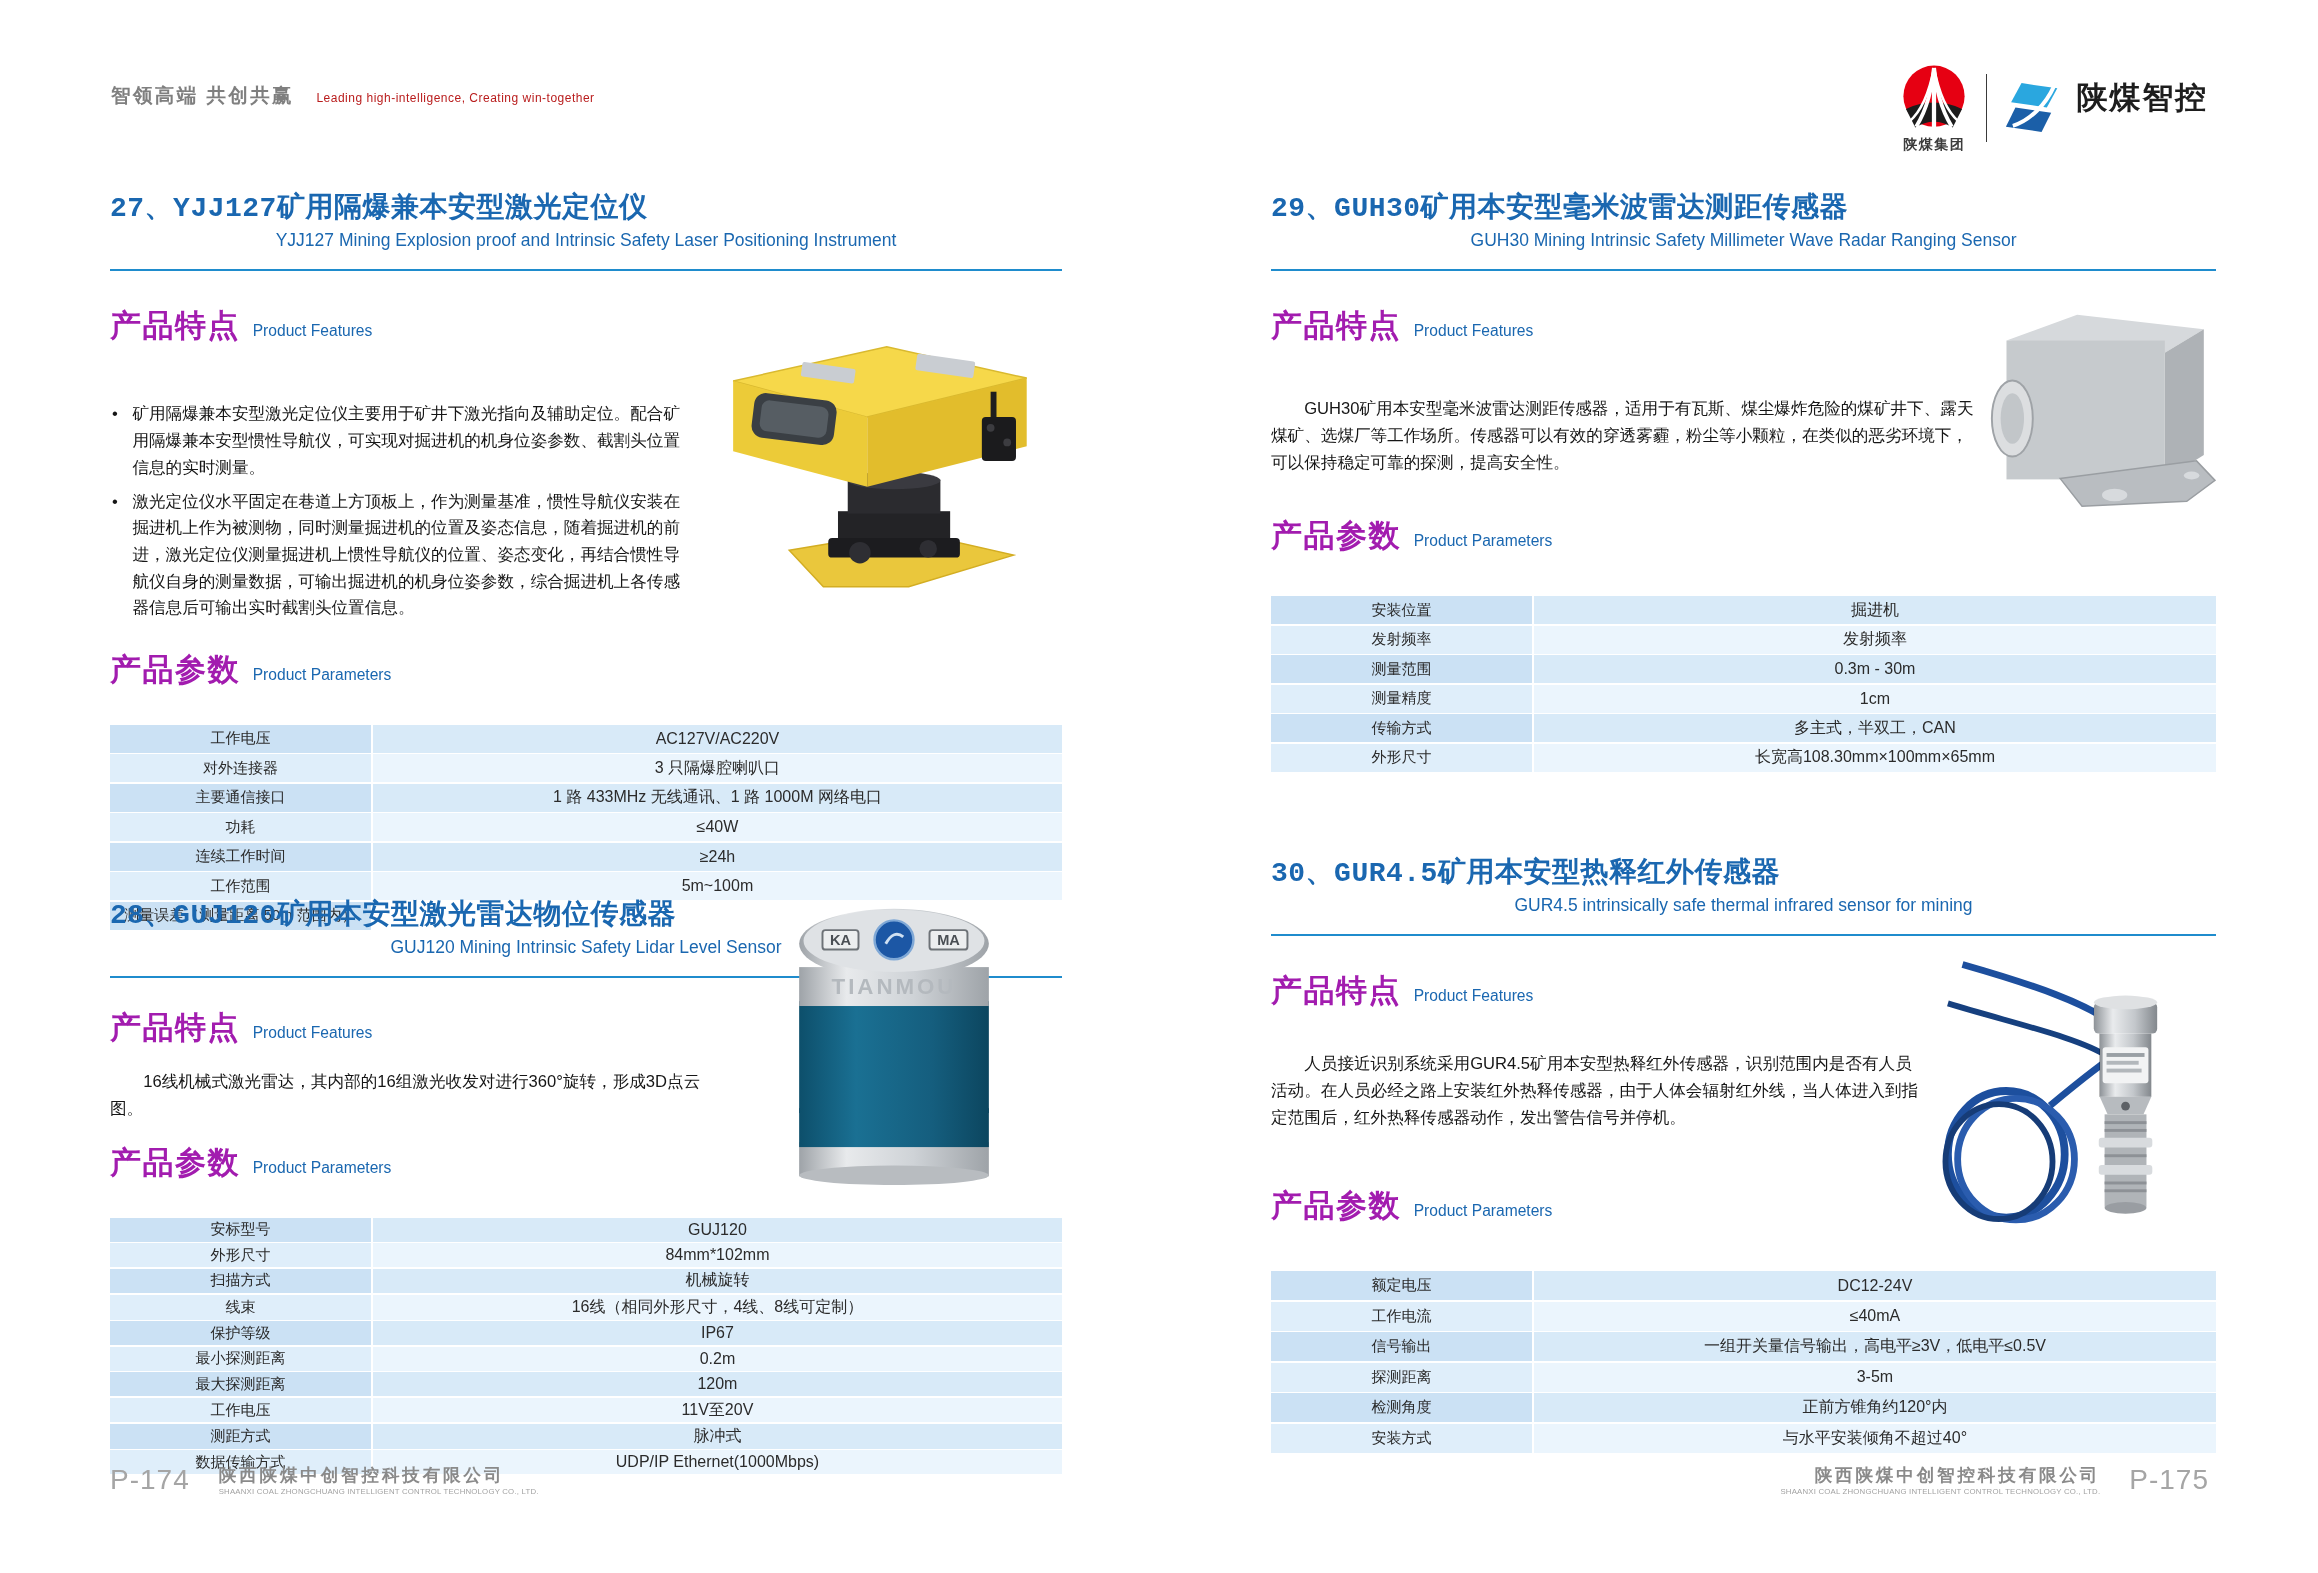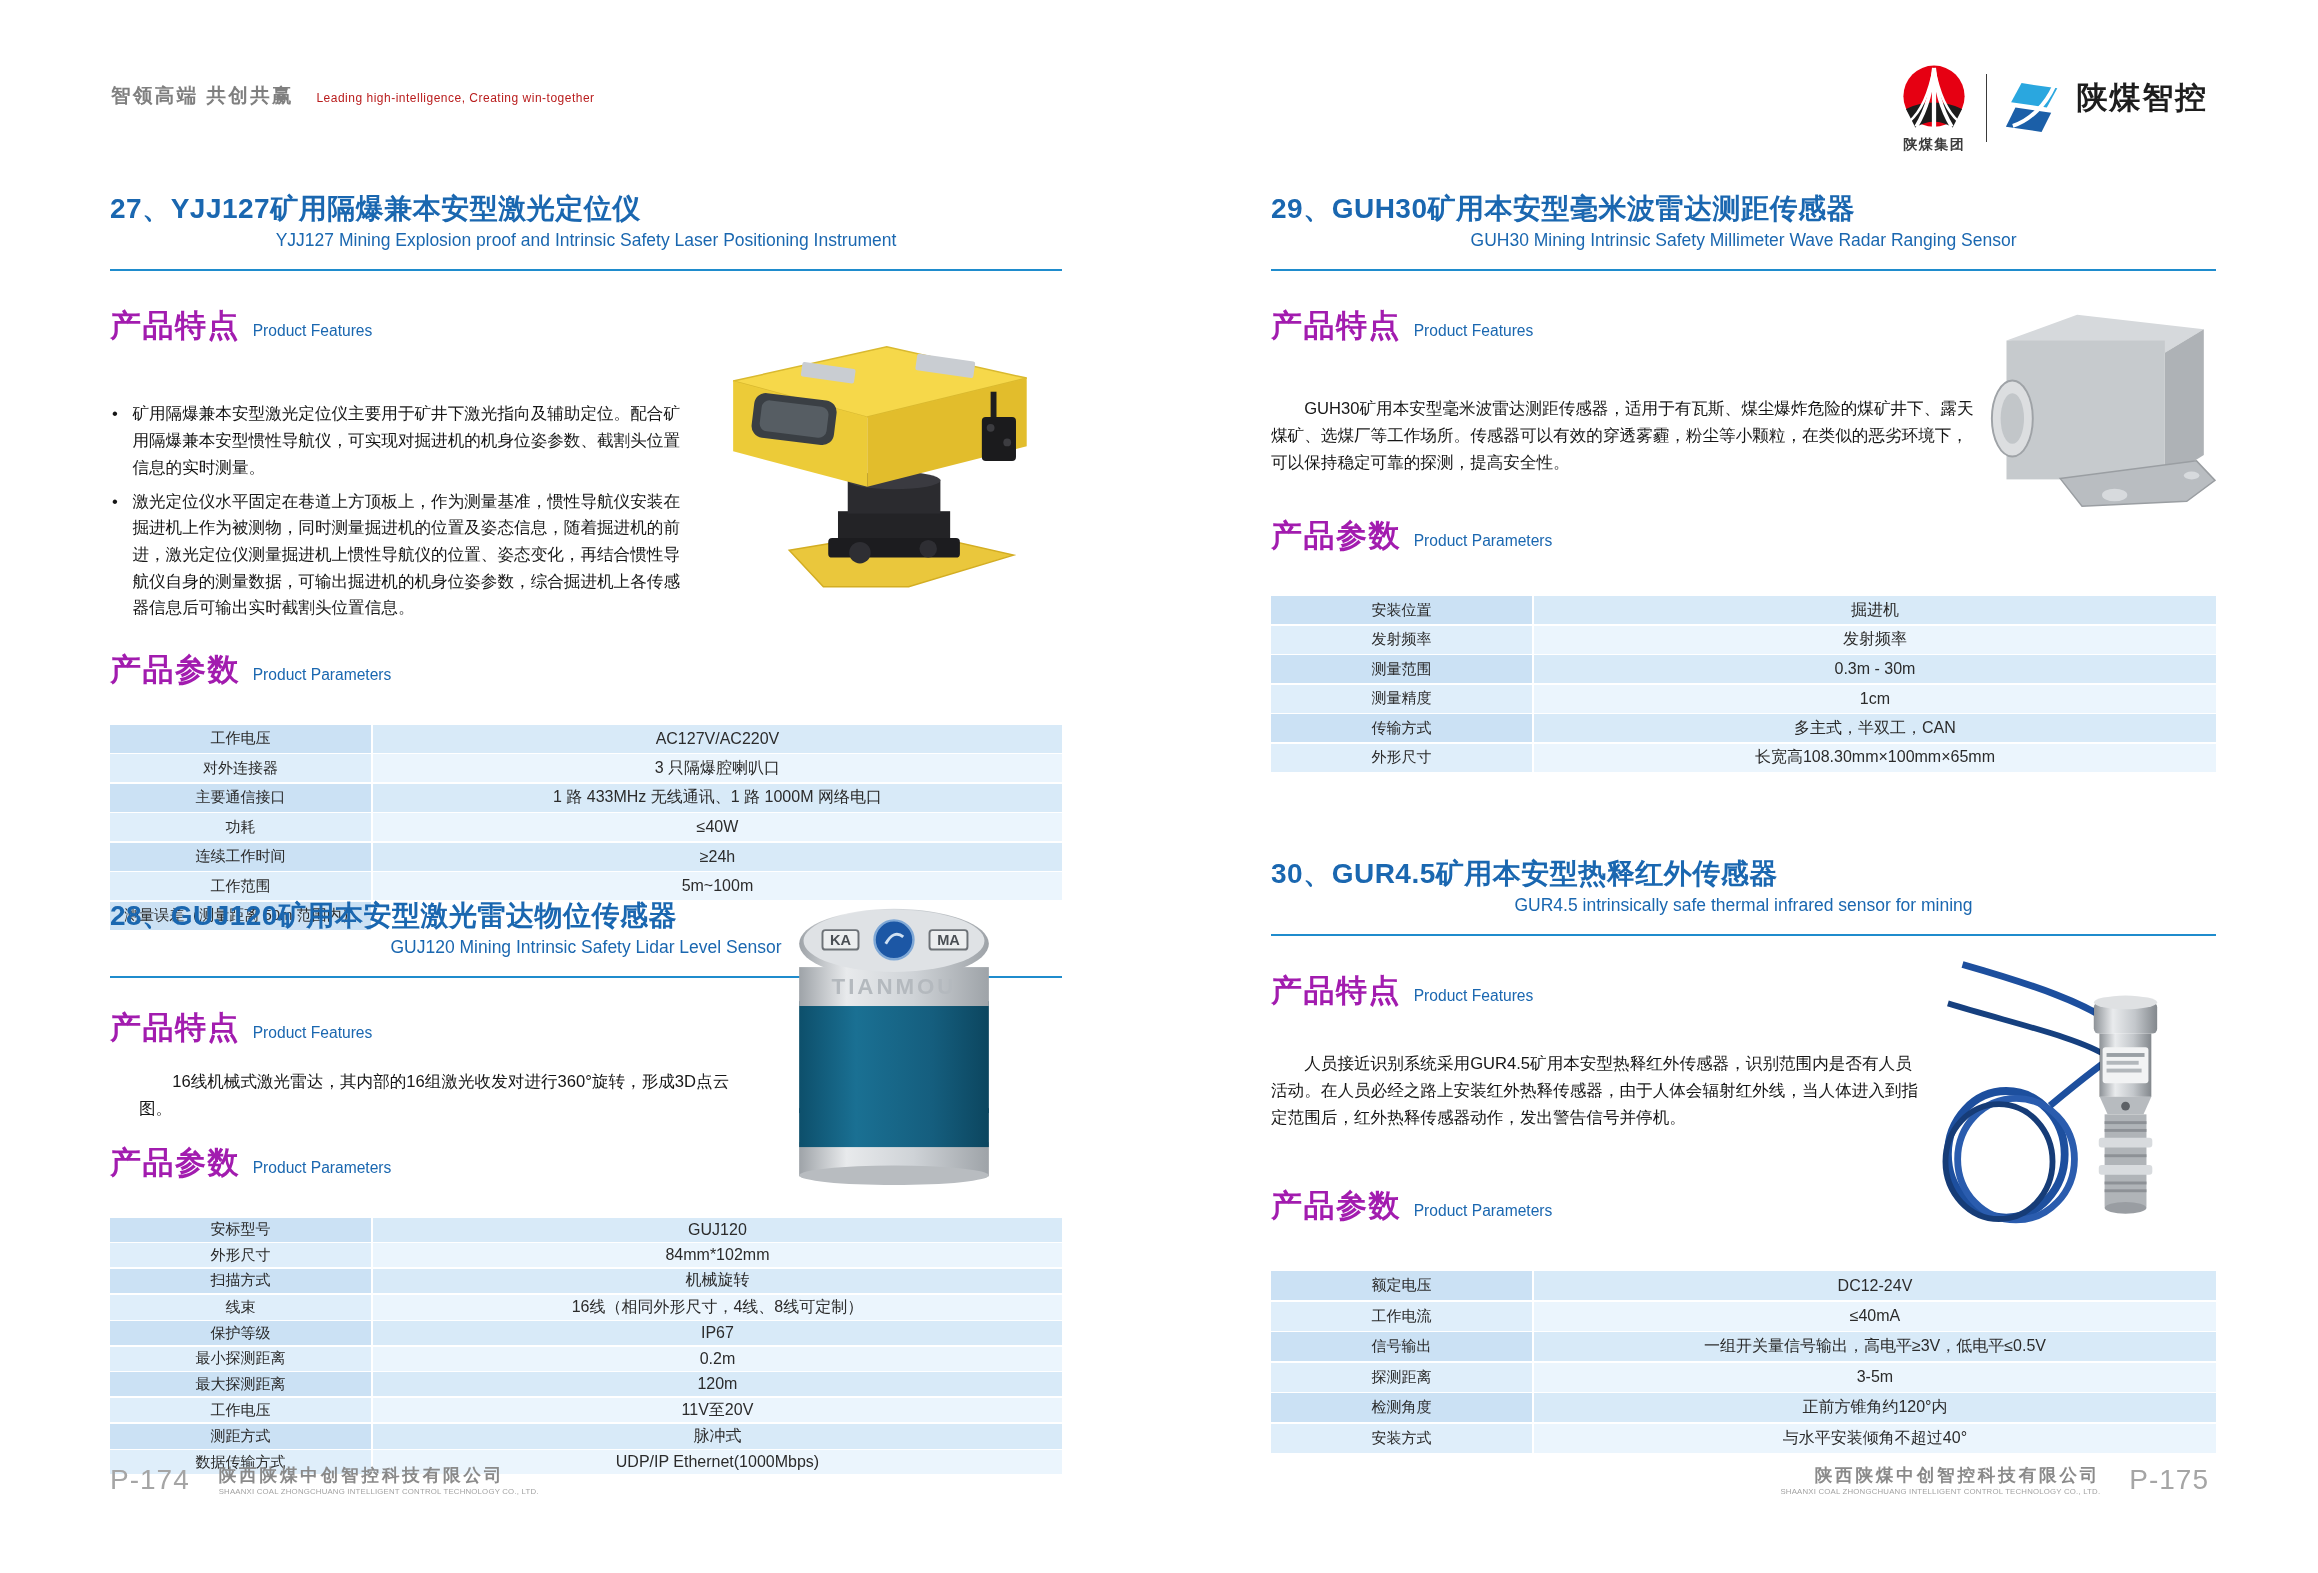--- a/index.html
+++ b/index.html
@@ -16,31 +16,31 @@
   .logo-group-name{font-size:14px;font-weight:700;color:#3c3c3c;letter-spacing:1.5px;}
   .logo-divider{width:1.5px;height:68px;background:#3a3a3a;}
   .logo-brand{display:flex;align-items:flex-start;gap:10.7px;}
   .logo-brand-name{font-size:31px;font-weight:800;color:#1d1d1d;letter-spacing:1.9px;}
   
   .sec{position:absolute;}
   .sec-27{left:110px;top:192px;width:952px;}
   .sec-28{left:110px;top:899px;width:952px;}
   .sec-29{left:1271px;top:192px;width:945px;}
   .sec-30{left:1271px;top:857px;width:945px;}
-  .sec-title{margin:0;font-size:28px;line-height:1.2;font-weight:700;color:#1a67b0;letter-spacing:0.5px;}
+  .sec-title{margin:0;font-size:28px;line-height:1.2;font-weight:700;color:#1a67b0;letter-spacing:0.5px;font-family:Liberation Mono, monospace;}
   .sec-title-en{margin-top:4px;font-size:17.5px;line-height:1.2;color:#1a67b0;text-align:center;}
   .rule{margin-top:18.5px;height:2.4px;background:#1f8ccd;}
   .subhead{display:flex;align-items:baseline;gap:12.7px;}
   .sub-cn{font-size:31px;font-weight:700;color:#a21caf;letter-spacing:1.5px;}
   .sub-en{font-size:15.6px;color:#1a67b0;}
   .features{margin-top:29px;}
   .sec-27 .subhead.f-head{margin-top:34px;}
   .sec-27 .features{margin-top:54px;width:584px;}
   .sec-28 .subhead.f-head{margin-top:29px;}
-  .sec-28 .features{margin-top:19.5px;width:623px;margin-left:29px;}
+  .sec-28 .features{margin-top:19.5px;width:623px;}
   .sec-29 .subhead.f-head{margin-top:34px;}
   .sec-29 .features{margin-top:49px;width:711px;}
   .sec-30 .subhead.f-head{margin-top:34px;}
   .sec-30 .features{margin-top:39px;width:653px;}
   .feat{position:relative;margin:0 0 7.8px 0;font-size:16.6px;line-height:1.6;color:#161616;}
   .feat[data-style="bullet"]{padding-left:22.4px;}
   .feat[data-style="indent"]{text-indent:2em;}
   .bullet-dot{position:absolute;left:1.9px;top:0;}
   .sec-27 .subhead.p-head{margin-top:27px;}
   .sec-28 .subhead.p-head{margin-top:19.5px;}

